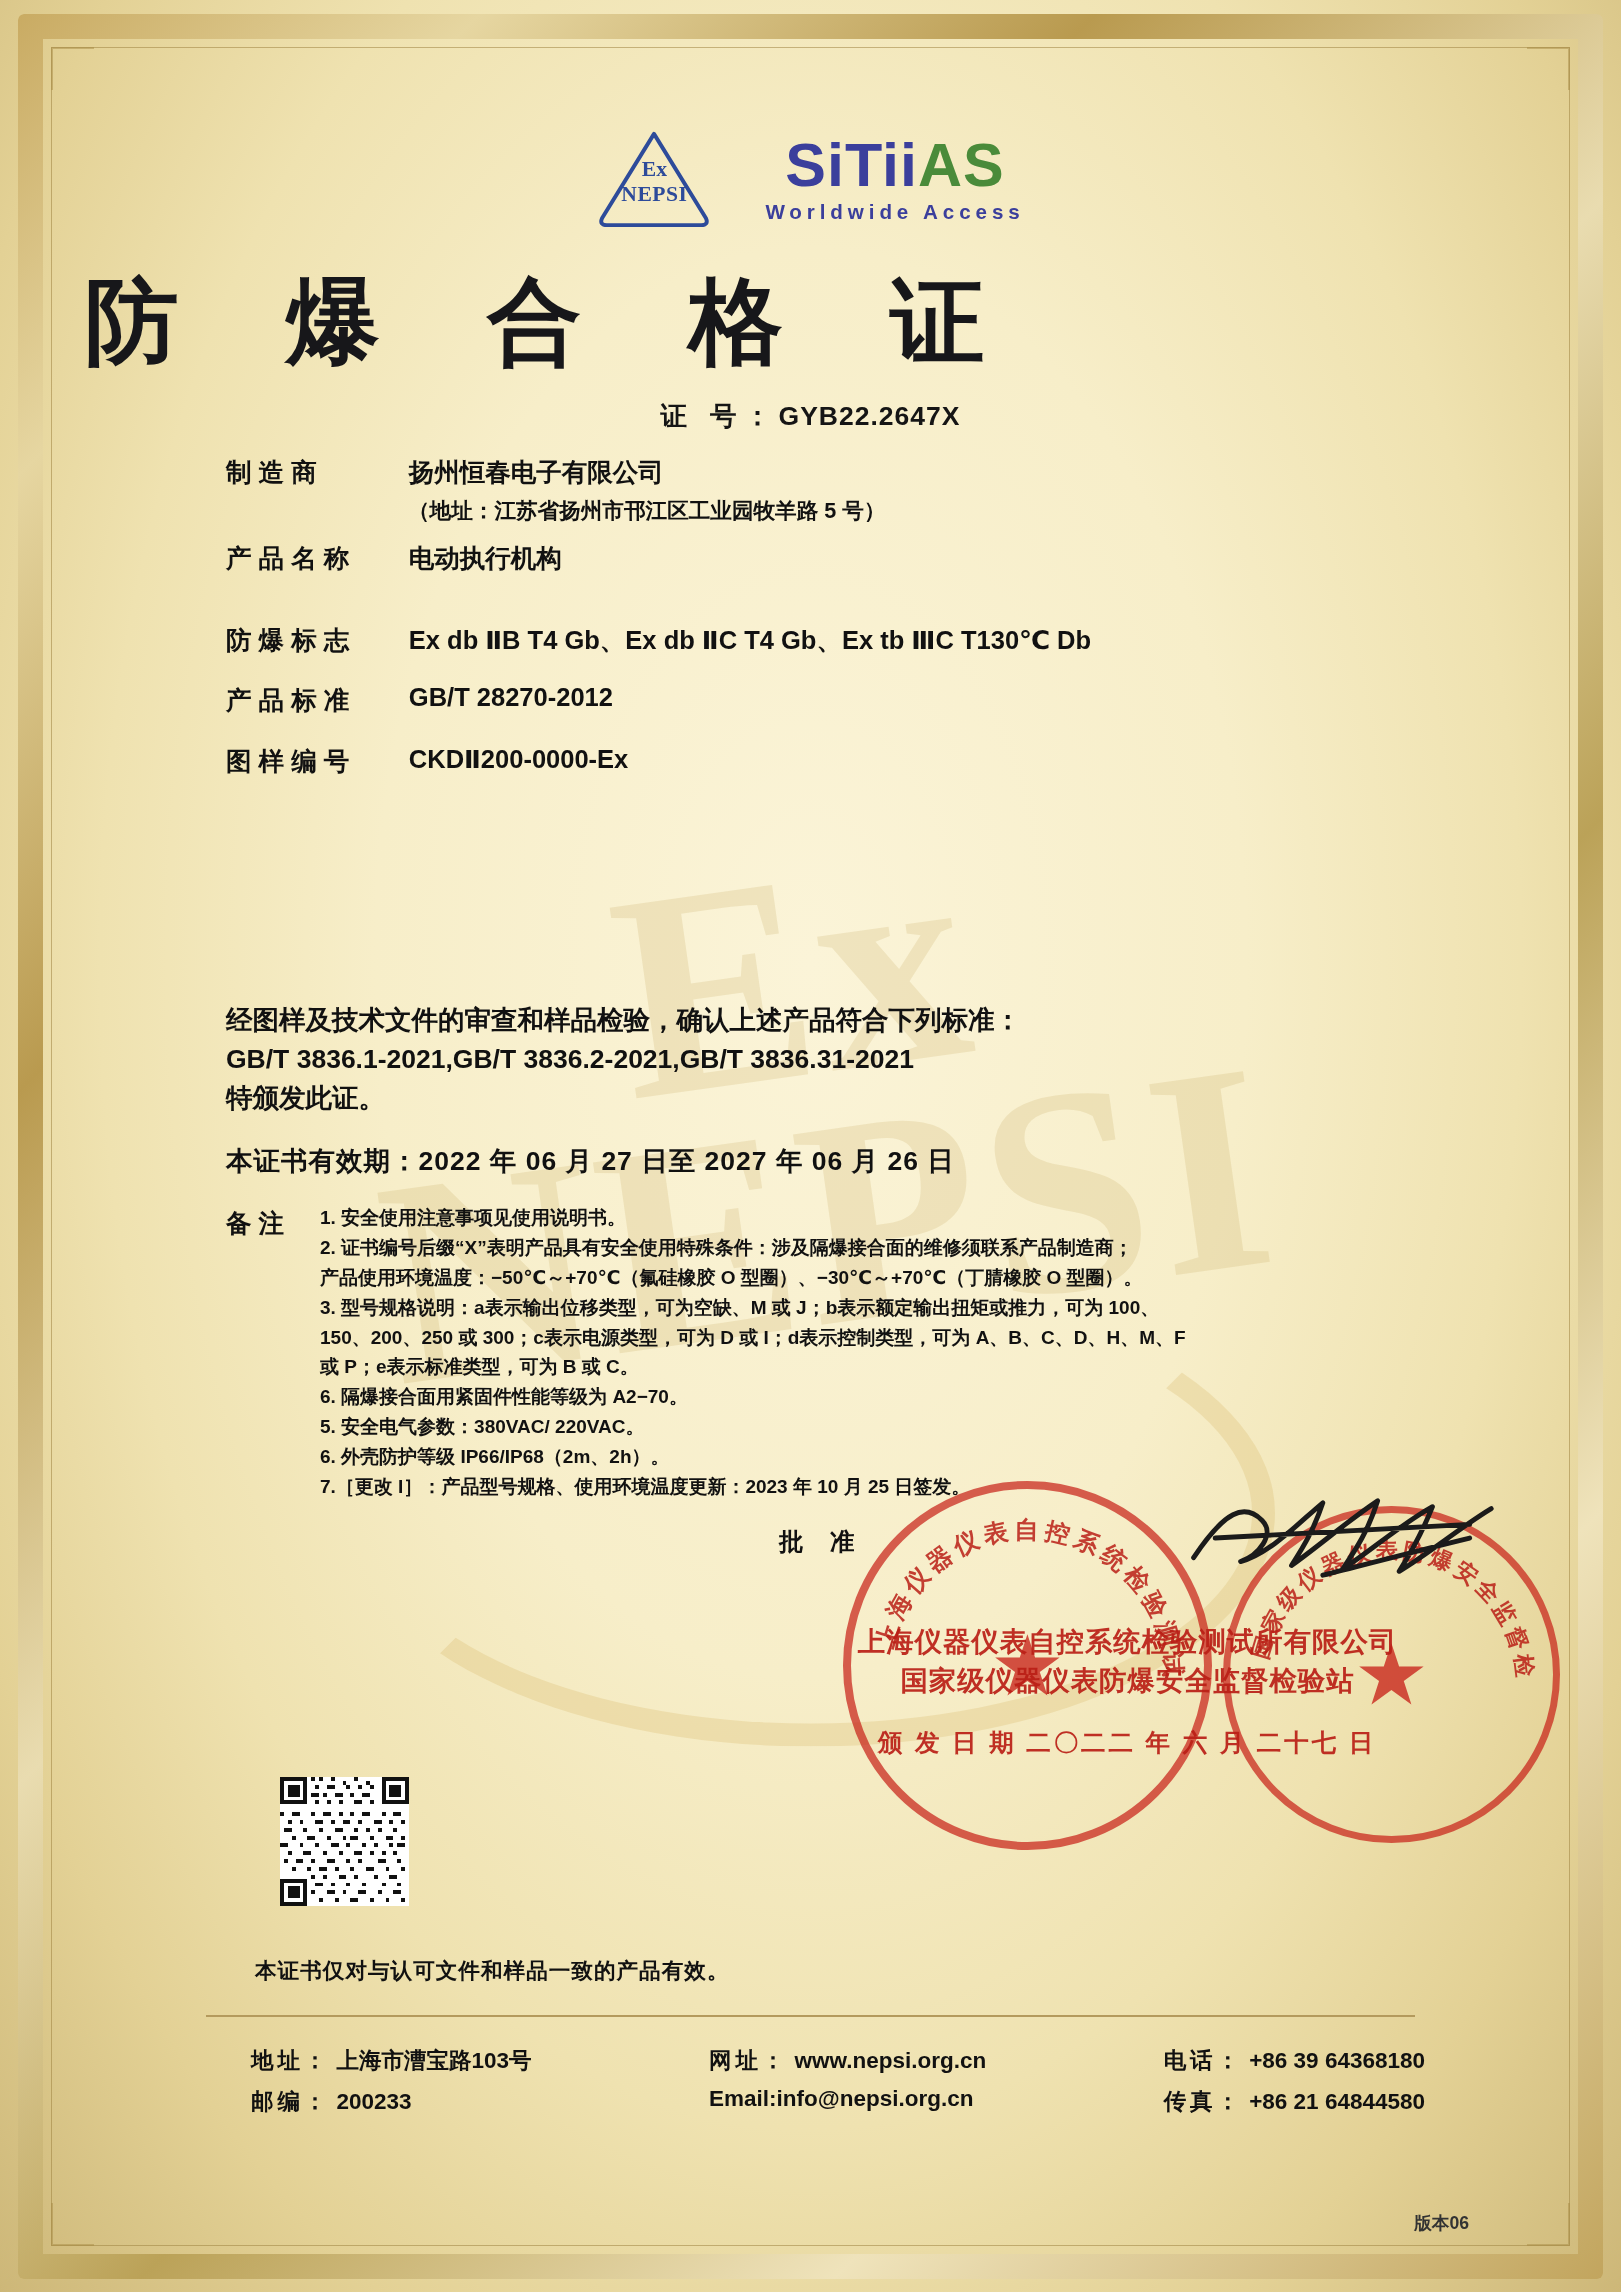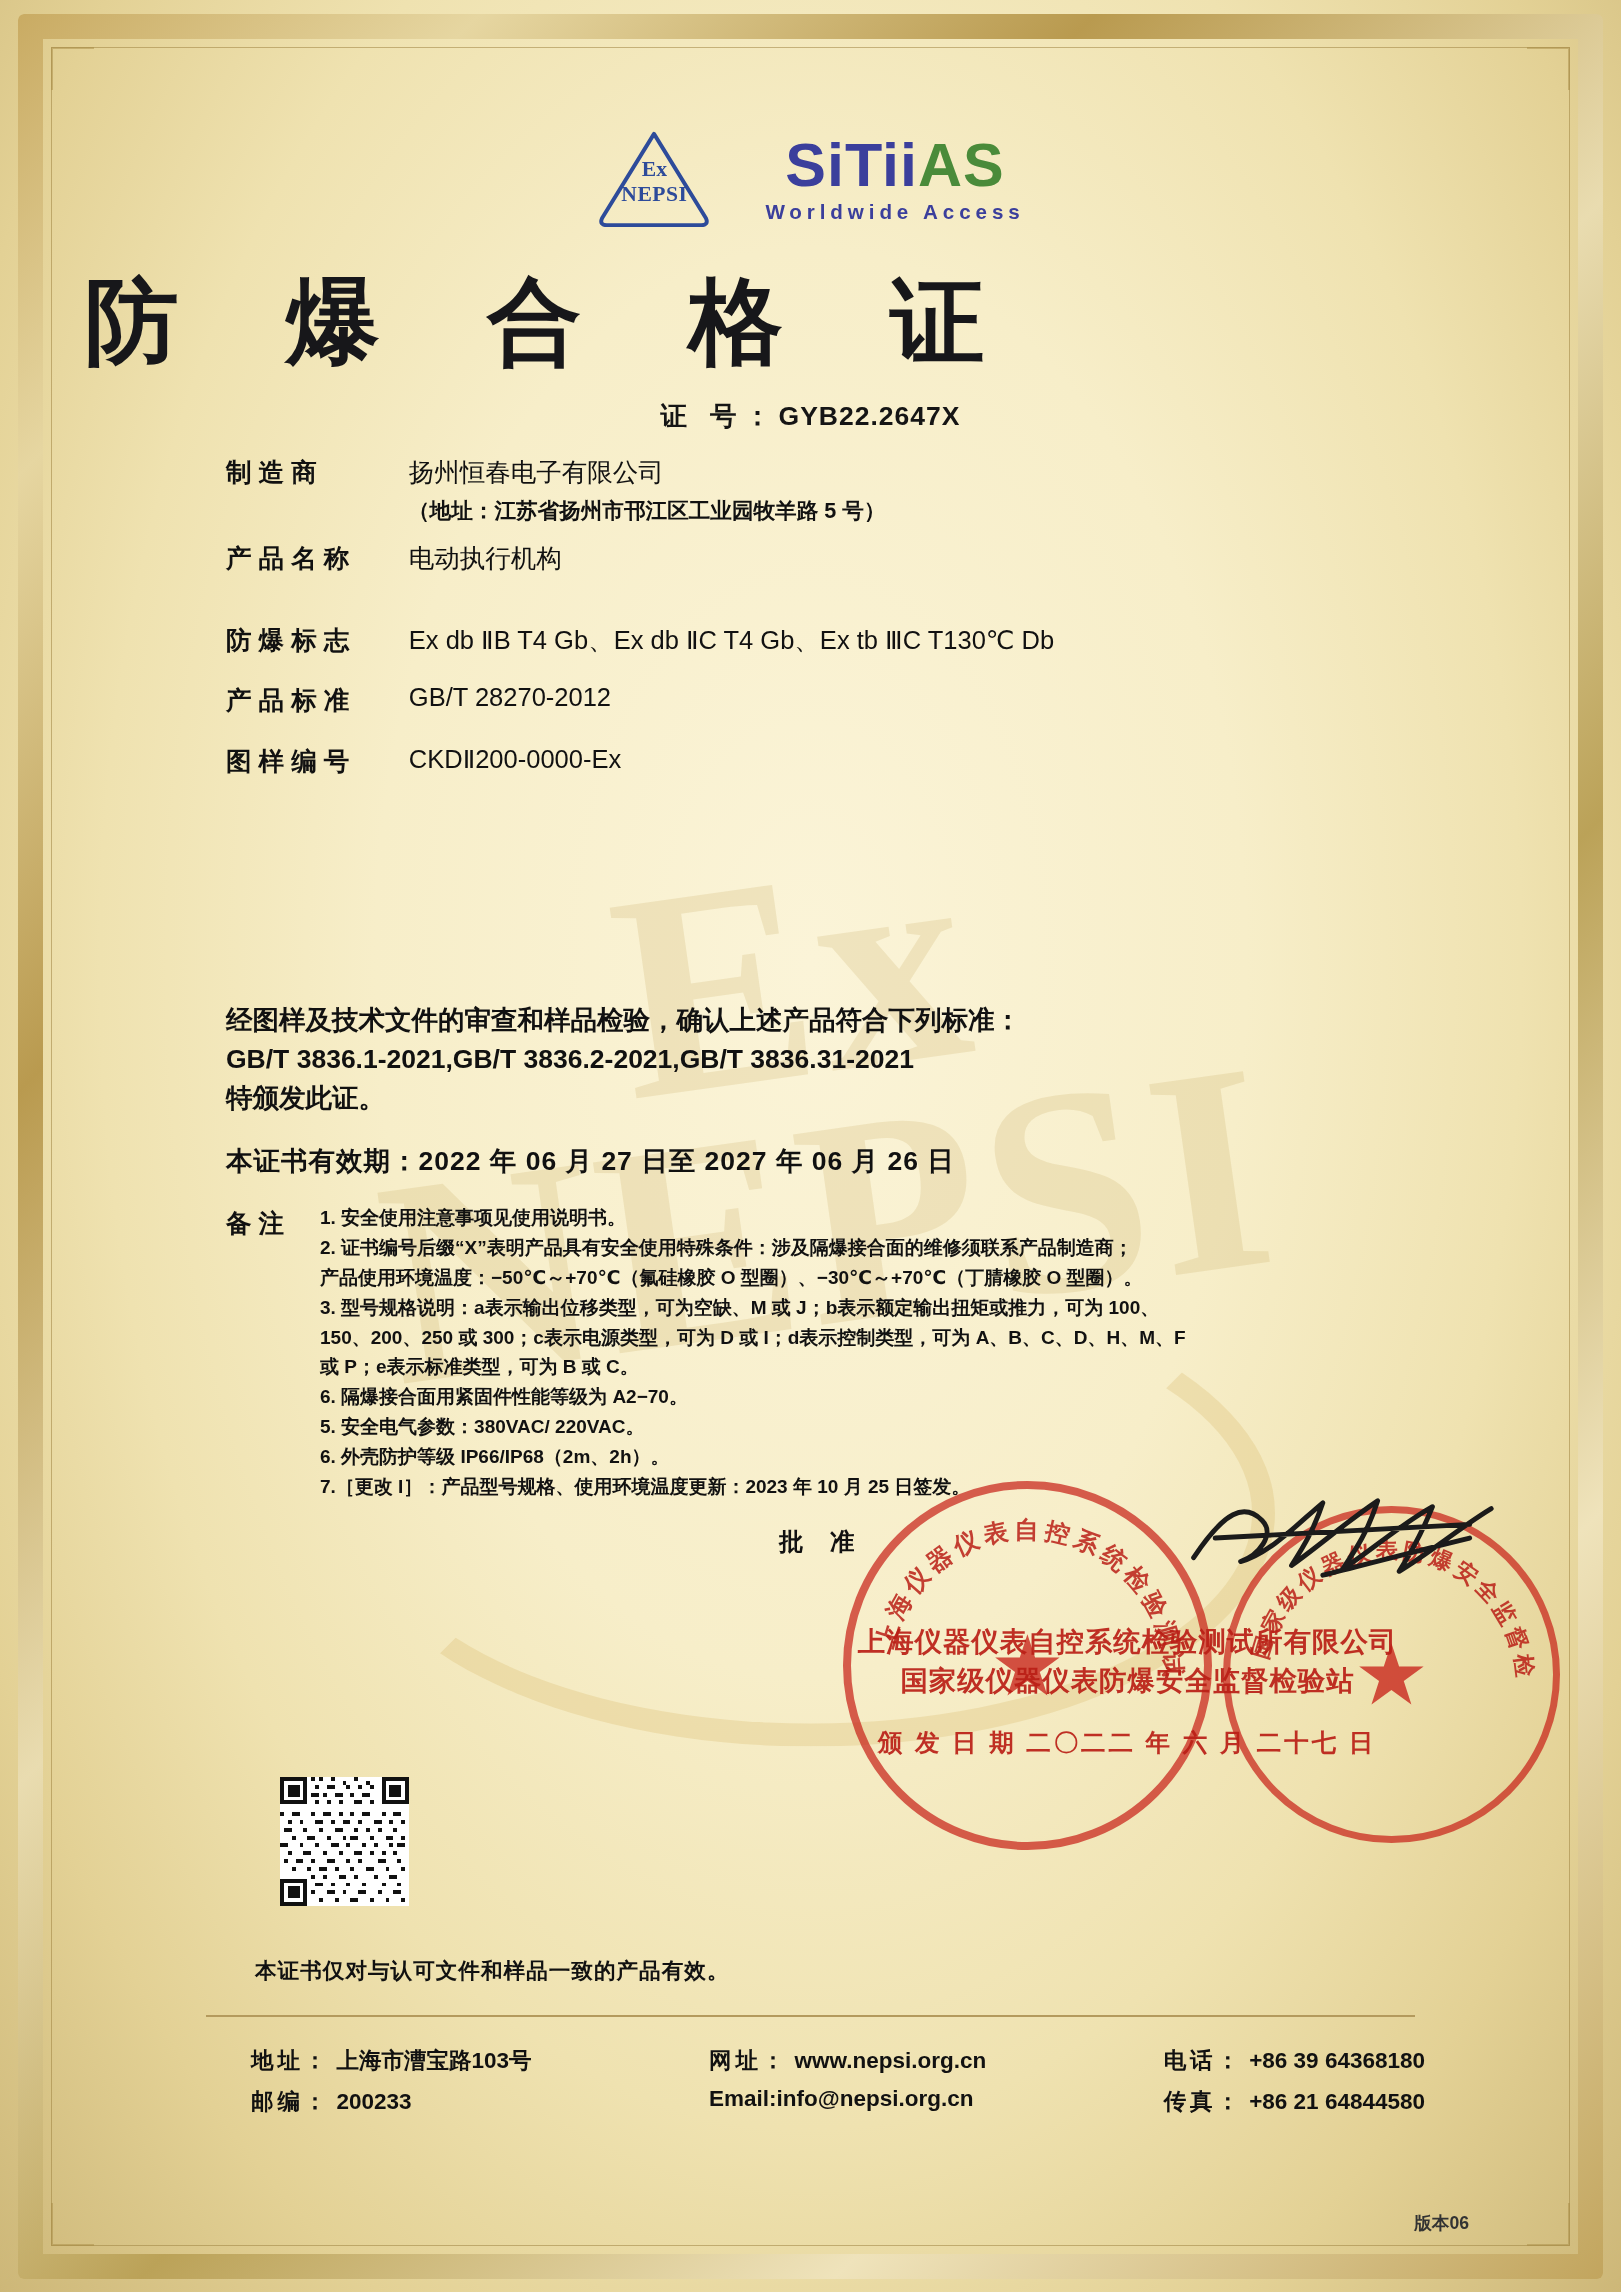--- a/index.html
+++ b/index.html
@@ -83,21 +83,21 @@
     font-size:26.5px;font-weight:700;color:#151515;letter-spacing:1px;
   }
   .cert-no .lbl{letter-spacing:7.8px;}
   
   .fields{position:absolute;left:167px;right:69px;top:400px;}
   .row{display:flex;align-items:flex-start;margin-bottom:3.9px;}
   .lab{
     width:173px;flex:none;font-size:25.5px;font-weight:700;color:#111;
     display:flex;justify-content:space-between;
   }
-  .val{font-size:25.5px;font-weight:400;color:#111;padding-left:9.8px;text-align:right;}
+  .val{font-size:25.5px;font-weight:700;color:#111;padding-left:9.8px;text-align:right;}
   .addr{
     font-size:21.6px;font-weight:700;color:#111;margin:5.9px 0 15.7px 182px;
   }
   .hl{background:rgba(150,150,150,.35);font-style:italic;padding:0 2px;}
   .gap{height:21.6px;}
   .para{
     position:absolute;left:167px;right:78px;top:946px;
     font-size:26.5px;font-weight:700;color:#111;line-height:1.48;
   }
   .valid{

